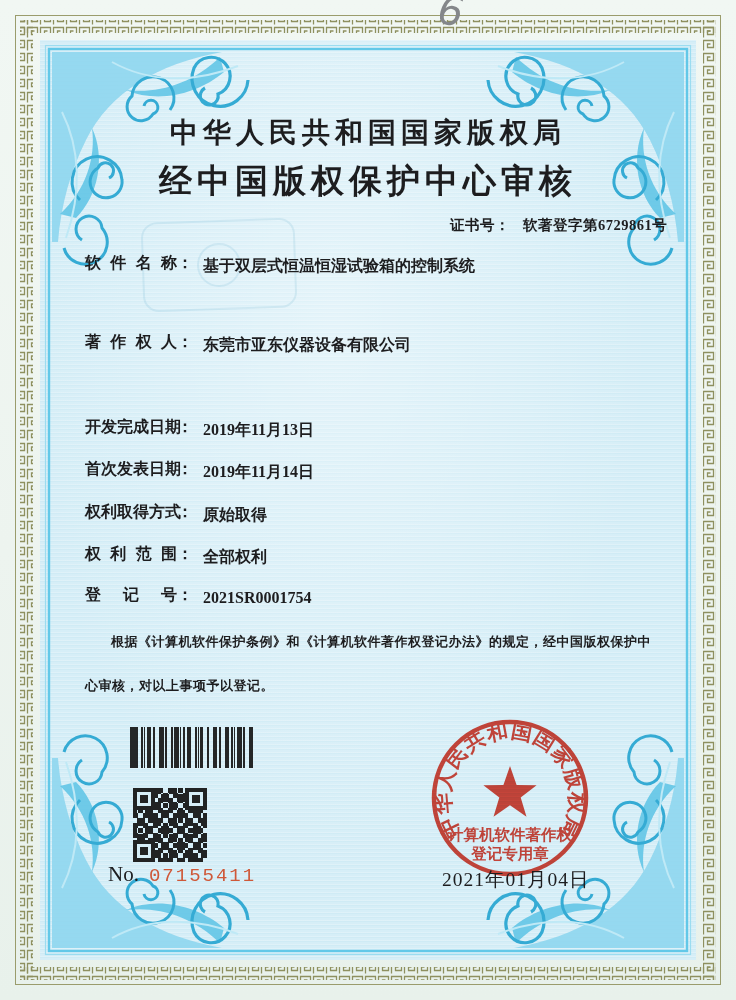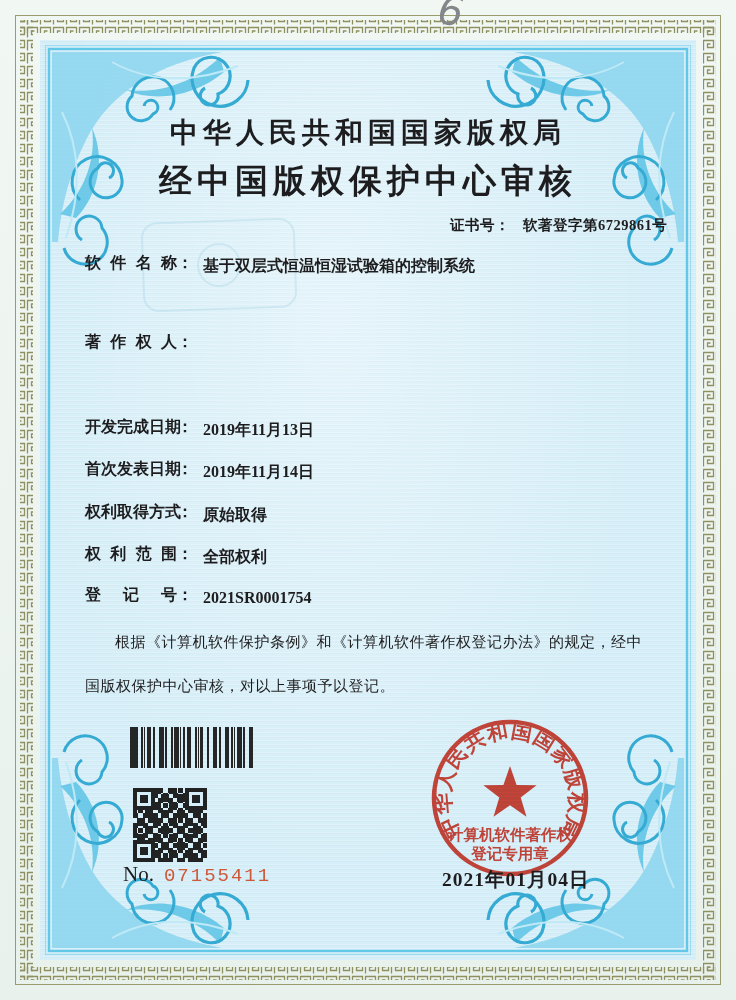--- a/index.html
+++ b/index.html
@@ -25,42 +25,42 @@
   .maintitle{position:absolute;top:159px;left:0;width:100%;text-align:center;
         font-size:33px;font-weight:700;letter-spacing:5px;}
   .certline{position:absolute;top:216px;left:450px;font-size:14.5px;font-weight:700;
         letter-spacing:.5px;white-space:nowrap;}
   .certline .cv{margin-left:13px;}
   .row{position:absolute;left:85px;white-space:nowrap;font-size:16px;font-weight:700;}
   .row .lt{display:inline-block;width:92px;text-align:justify;text-align-last:justify;}
   .row .lbl{margin-right:10px;}
   .row .val{display:inline-block;vertical-align:top;}
   .row .vline{display:block;line-height:25px;}
-  .statement{position:absolute;left:85px;top:620px;width:572px;font-size:15px;
-        font-weight:400;line-height:44px;text-indent:2em;letter-spacing:.5px;}
+  .statement{position:absolute;left:85px;top:620px;width:572px;font-size:13px;
+        font-weight:700;line-height:44px;text-indent:2em;letter-spacing:.5px;}
   
   .barcode{position:absolute;left:130px;top:727px;width:114px;height:41px;z-index:5;
         border-left:5px solid #161616;border-right:4px solid #161616;opacity:.92;
         background:
           repeating-linear-gradient(90deg,#161616 0 2px,transparent 2px 6px),
           repeating-linear-gradient(90deg,#161616 0 1px,transparent 1px 9px),
           repeating-linear-gradient(90deg,#161616 0 3px,transparent 3px 13px);}
   
   .qr{position:absolute;left:133px;top:788px;width:74px;height:74px;z-index:5;opacity:.93;
         background:
           repeating-conic-gradient(#141414 0% 25%, transparent 25% 50%) 0 0/10px 10px,
           repeating-conic-gradient(#141414 0% 25%, transparent 25% 50%) 4px 6px/16px 16px;}
   .qr .f{position:absolute;width:22px;height:22px;border:4px solid #141414;background:#d6eef7;box-sizing:border-box;}
   .qr .f i{display:block;width:8px;height:8px;background:#141414;margin:3px;}
   .f1{left:0;top:0}.f2{right:0;top:0}.f3{left:0;bottom:0}
-  .serial{position:absolute;left:123px;top:862px;font-size:21px;z-index:5;white-space:nowrap;}
+  .serial{position:absolute;left:108px;top:862px;font-size:21px;z-index:5;white-space:nowrap;}
   .serial .digits{font-family:"Liberation Mono","DejaVu Sans Mono",monospace;
         color:#cf5838;font-size:19px;letter-spacing:2px;margin-left:10px;}
   svg.seal{position:absolute;left:428px;top:716px;z-index:6;mix-blend-mode:multiply;opacity:.93;}
-  .issuedate{position:absolute;left:442px;top:866px;font-size:19.5px;font-weight:700;
+  .issuedate{position:absolute;left:442px;top:866px;font-size:19.5px;font-weight:400;
         letter-spacing:1px;z-index:7;}
   .mark6{position:absolute;left:438px;top:-12px;z-index:8;font-family:"DejaVu Sans",sans-serif;
         font-style:italic;font-weight:400;font-size:40px;color:#84878a;transform:rotate(8deg);}
 </style>
 </head>
 <body>
 
 <div class="page">
 
   <div class="cyan"></div>
@@ -100,21 +100,21 @@
     <div class="authority">中华人民共和国国家版权局</div>
     <div class="maintitle">经中国版权保护中心审核</div>
     <div class="certline">
       <span>证书号：</span><span class="cv">软著登字第6729861号</span>
     </div>
 
     <div class="row" style="top:253px">
       <span class="lbl"><span class="lt">软件名称</span><span>：</span></span><span class="val"><span class="vline">基于双层式恒温恒湿试验箱的控制系统</span></span>
     </div>
     <div class="row" style="top:332px">
-      <span class="lbl"><span class="lt">著作权人</span><span>：</span></span>
+      <span class="lbl"><span class="lt">著作权人</span><span>：</span></span><span class="val"><span class="vline">东莞市亚东仪器设备有限公司</span></span>
     </div>
     <div class="row" style="top:417px">
       <span class="lbl"><span class="lt">开发完成日期</span><span>：</span></span><span class="val"><span class="vline">2019年11月13日</span></span>
     </div>
     <div class="row" style="top:459px">
       <span class="lbl"><span class="lt">首次发表日期</span><span>：</span></span><span class="val"><span class="vline">2019年11月14日</span></span>
     </div>
     <div class="row" style="top:544px">
       <span class="lbl"><span class="lt">权利范围</span><span>：</span></span><span class="val"><span class="vline">全部权利</span></span>
     </div>

